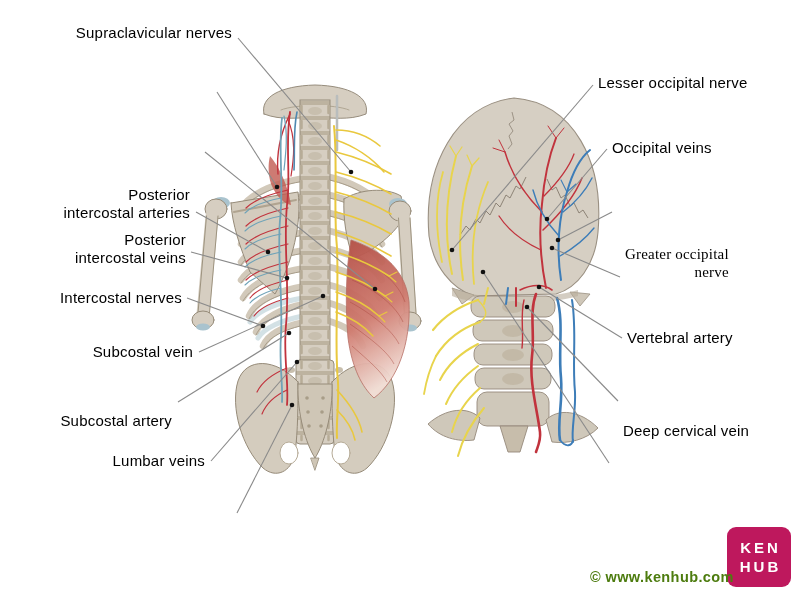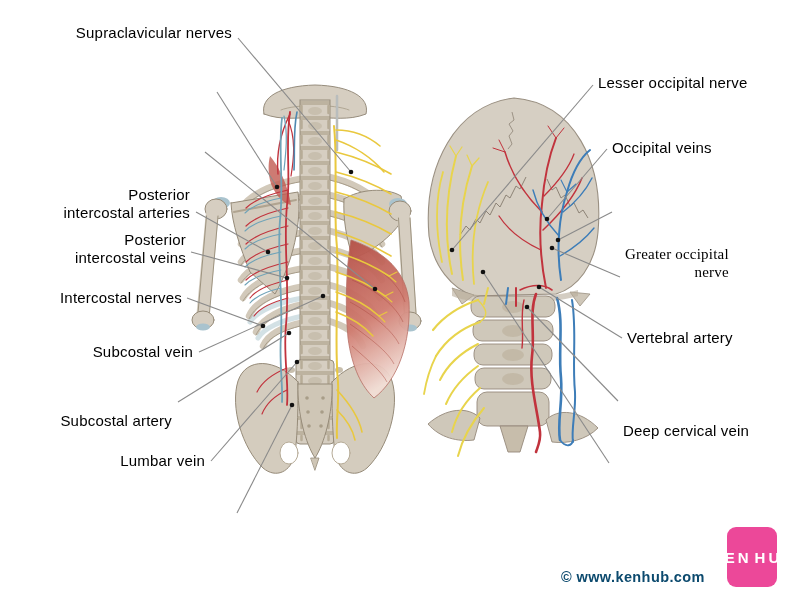--- a/index.html
+++ b/index.html
@@ -3,26 +3,26 @@
 <meta charset="utf-8">
 <style>
   html,body{margin:0;padding:0;background:#ffffff;}
   .canvas{position:relative;width:800px;height:600px;background:#ffffff;overflow:hidden;
           font-family:"Liberation Sans", sans-serif;}
   .artwork{position:absolute;left:0;top:0;}
   .label{position:absolute;font-size:15px;line-height:18px;color:#000000;
          white-space:pre-line;letter-spacing:0.2px;}
   .label.lft{text-align:right;}
   .label.rgt{text-align:right;}
-  .logo{position:absolute;left:727px;top:527px;width:50px;height:60px;background:#ec4899;
-        border-radius:9px;color:#ffffff;display:flex;flex-direction:row;align-items:center;
+  .logo{position:absolute;left:727px;top:527px;width:64px;height:60px;background:#be185d;
+        border-radius:9px;color:#ffffff;display:flex;flex-direction:column;align-items:center;
         justify-content:center;font-weight:bold;font-size:15px;letter-spacing:3px;
         text-indent:3px;line-height:19px;}
-  .copyright{position:absolute;left:561px;top:569px;font-size:14.5px;font-weight:bold;
-             color:#0c4a6e;letter-spacing:0.4px;}
+  .copyright{position:absolute;left:590px;top:569px;font-size:14.5px;font-weight:bold;
+             color:#4d7c0f;letter-spacing:0.4px;}
 </style>
 </head>
 <body>
 
 <div class="canvas">
 
   <svg class="artwork" width="800" height="600" viewBox="0 0 800 600">
     <defs>
       <linearGradient id="musgrad" x1="0" y1="0" x2="0.25" y2="1">
         <stop offset="0" stop-color="#b44f46"></stop>
@@ -307,21 +307,21 @@
   </svg>
 
   <div class="label lft" style="right:568px;top:24px;">Supraclavicular nerves</div>
   <div class="label lft" style="right:610px;top:186px;">Posterior
 intercostal arteries</div>
   <div class="label lft" style="right:614px;top:231px;">Posterior
 intercostal veins</div>
   <div class="label lft" style="right:618px;top:289px;">Intercostal nerves</div>
   <div class="label lft" style="right:607px;top:343px;">Subcostal vein</div>
   <div class="label lft" style="right:628px;top:412px;">Subcostal artery</div>
-  <div class="label lft" style="right:595px;top:452px;">Lumbar vein</div>
+  <div class="label lft" style="right:595px;top:452px;">Lumbar veins</div>
 
   <div class="label rgt" style="left:598px;top:74px;">Lesser occipital nerve</div>
   <div class="label rgt" style="left:612px;top:139px;">Occipital veins</div>
   <div class="label rgt" style="left:625px;top:245px;font-family:Liberation Serif, serif;">Greater occipital
 nerve</div>
   <div class="label rgt" style="left:627px;top:329px;">Vertebral artery</div>
   <div class="label rgt" style="left:623px;top:392px;margin-top:30px;">Deep cervical vein</div>
 
   <div class="logo">
     <span>KEN</span>

